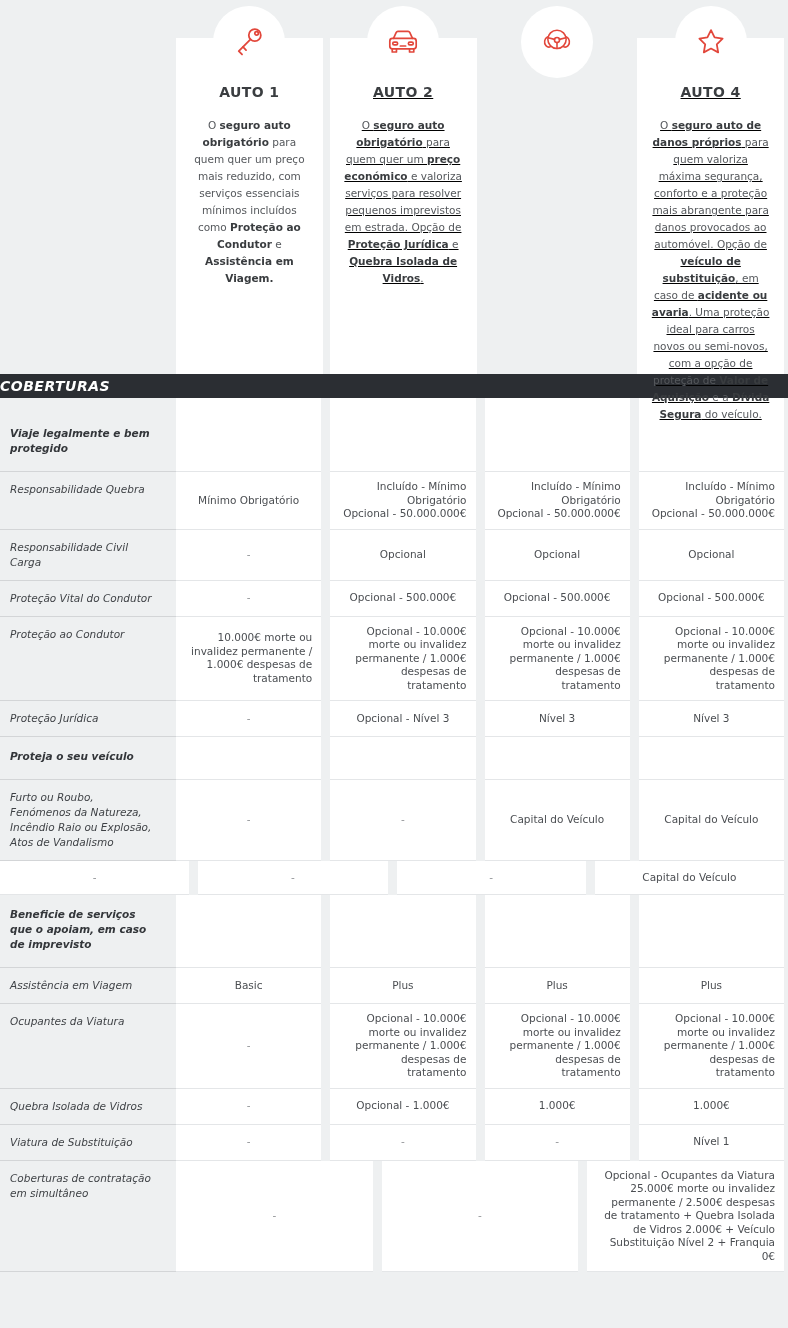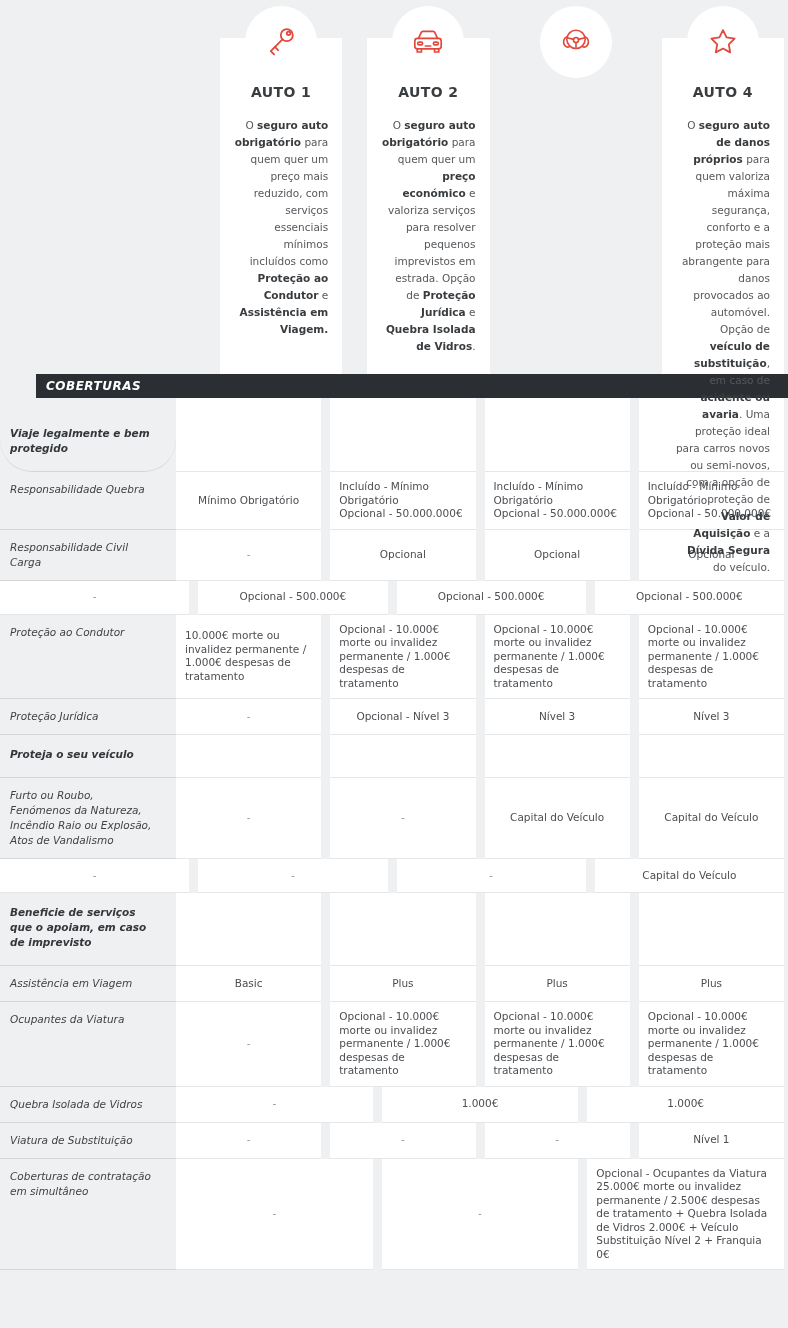--- a/index.html
+++ b/index.html
@@ -7,48 +7,48 @@
     width:788px;height:1328px;overflow:hidden;
     background:#eef0f1;
     font-family:"DejaVu Sans","Liberation Sans",sans-serif;
     -webkit-font-smoothing:antialiased;
   }
   .page{width:788px;height:1328px;position:relative;}
 
   
   .header{display:flex;height:374px;padding-right:4px;box-sizing:border-box;}
   .label-spacer{width:176px;flex:none;}
-  .plan-col{flex:1;position:relative;padding-top:38px;box-sizing:border-box;min-width:0;margin-left:44px;}
-  .plan-col + .plan-col{margin-left:25px;}
+  .plan-col{flex:1;position:relative;padding-top:38px;box-sizing:border-box;min-width:0;}
+  .plan-col + .plan-col{margin-left:7px;text-decoration:underline;}
   .icon-circle{
     position:absolute;top:6px;left:50%;transform:translateX(-50%);
     width:72px;height:72px;border-radius:50%;background:#ffffff;
     display:flex;align-items:center;justify-content:center;z-index:2;
   }
   .icon-circle svg{width:38px;height:38px;display:block;}
   .plan-card{background:#ffffff;height:100%;box-sizing:border-box;
     padding:46px 12px 0;text-align:center;}
   .plan-title{font-size:14px;font-weight:bold;color:#3a3d40;letter-spacing:.4px;margin:0;}
-  .plan-desc{margin:17px 2px 0;font-size:10.5px;line-height:17px;color:#55585c;text-align:right;}
+  .plan-desc{margin:17px 2px 0;font-size:10.5px;line-height:17px;color:#55585c;}
   .plan-desc b{color:#393c3f;}
 
   
   .bar{height:24px;background:#2b2e33;color:#ffffff;display:flex;align-items:center;
-    padding-left:10px;font-size:12px;font-weight:bold;font-style:italic;letter-spacing:.5px;margin-left:36px;}
+    font-size:14px;font-weight:bold;font-style:italic;letter-spacing:.5px;}
 
   
   .t-row{display:flex;align-items:stretch;padding-right:4px;box-sizing:border-box;}
   .t-label{width:176px;flex:none;box-sizing:border-box;
     padding:10px 22px 10px 10px;
     font-style:italic;font-size:10.5px;line-height:15px;color:#3f4246;
     border-bottom:1px solid #d3d5d7;}
   .t-row.section .t-label{font-weight:bold;color:#33363a;padding-top:12px;padding-bottom:15px;}
-  .t-row.sec-first .t-label{padding-top:28px;border-radius:32px;}
+  .t-row.sec-first .t-label{padding-top:28px;}
   .t-cell{flex:1;min-width:0;background:#ffffff;border-bottom:1px solid #e4e6e8;
-    display:flex;align-items:center;justify-content:center;text-align:left;
+    display:flex;align-items:center;justify-content:center;text-align:right;
     padding:8px 9px;box-sizing:border-box;
     font-size:10.5px;line-height:13.5px;color:#4b4e52;white-space:pre-line;min-height:34px;}
   .t-cell + .t-cell{margin-left:9px;}
   .t-cell.dash{color:#8f9295;}
 </style>
 </head>
 <body>
 
 <div class="page">
 
@@ -141,20 +141,21 @@
 Opcional - 50.000.000€</div>
       </div>
       <div class="t-row">
         <div class="t-label">Responsabilidade Civil Carga</div>
         <div class="t-cell dash">-</div>
         <div class="t-cell">Opcional</div>
         <div class="t-cell">Opcional</div>
         <div class="t-cell">Opcional</div>
       </div>
       <div class="t-row">
+        <div class="t-label">Proteção Vital do Condutor</div>
         <div class="t-cell dash">-</div>
         <div class="t-cell">Opcional - 500.000€</div>
         <div class="t-cell">Opcional - 500.000€</div>
         <div class="t-cell">Opcional - 500.000€</div>
       </div>
       <div class="t-row">
         <div class="t-label">Proteção ao Condutor</div>
         <div class="t-cell">10.000€ morte ou invalidez permanente / 1.000€ despesas de tratamento</div>
         <div class="t-cell">Opcional - 10.000€ morte ou invalidez permanente / 1.000€ despesas de tratamento</div>
         <div class="t-cell">Opcional - 10.000€ morte ou invalidez permanente / 1.000€ despesas de tratamento</div>
@@ -204,20 +205,21 @@
       <div class="t-row">
         <div class="t-label">Ocupantes da Viatura</div>
         <div class="t-cell dash">-</div>
         <div class="t-cell">Opcional - 10.000€ morte ou invalidez permanente / 1.000€ despesas de tratamento</div>
         <div class="t-cell">Opcional - 10.000€ morte ou invalidez permanente / 1.000€ despesas de tratamento</div>
         <div class="t-cell">Opcional - 10.000€ morte ou invalidez permanente / 1.000€ despesas de tratamento</div>
       </div>
       <div class="t-row">
         <div class="t-label">Quebra Isolada de Vidros</div>
         <div class="t-cell dash">-</div>
+        <div class="t-cell">Opcional - 1.000€</div>
         <div class="t-cell">1.000€</div>
         <div class="t-cell">1.000€</div>
       </div>
       <div class="t-row">
         <div class="t-label">Viatura de Substituição</div>
         <div class="t-cell dash">-</div>
         <div class="t-cell dash">-</div>
         <div class="t-cell dash">-</div>
         <div class="t-cell">Nível 1</div>
       </div>

